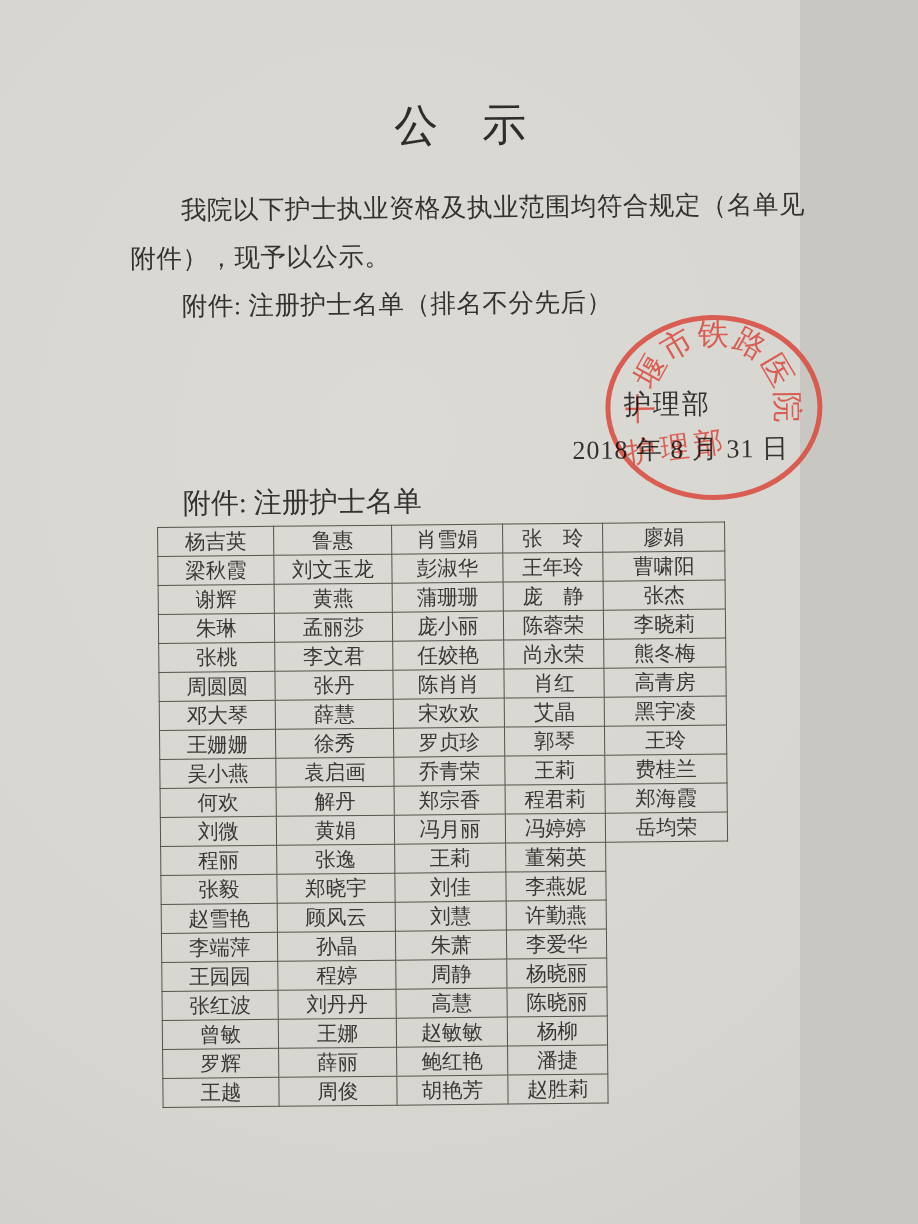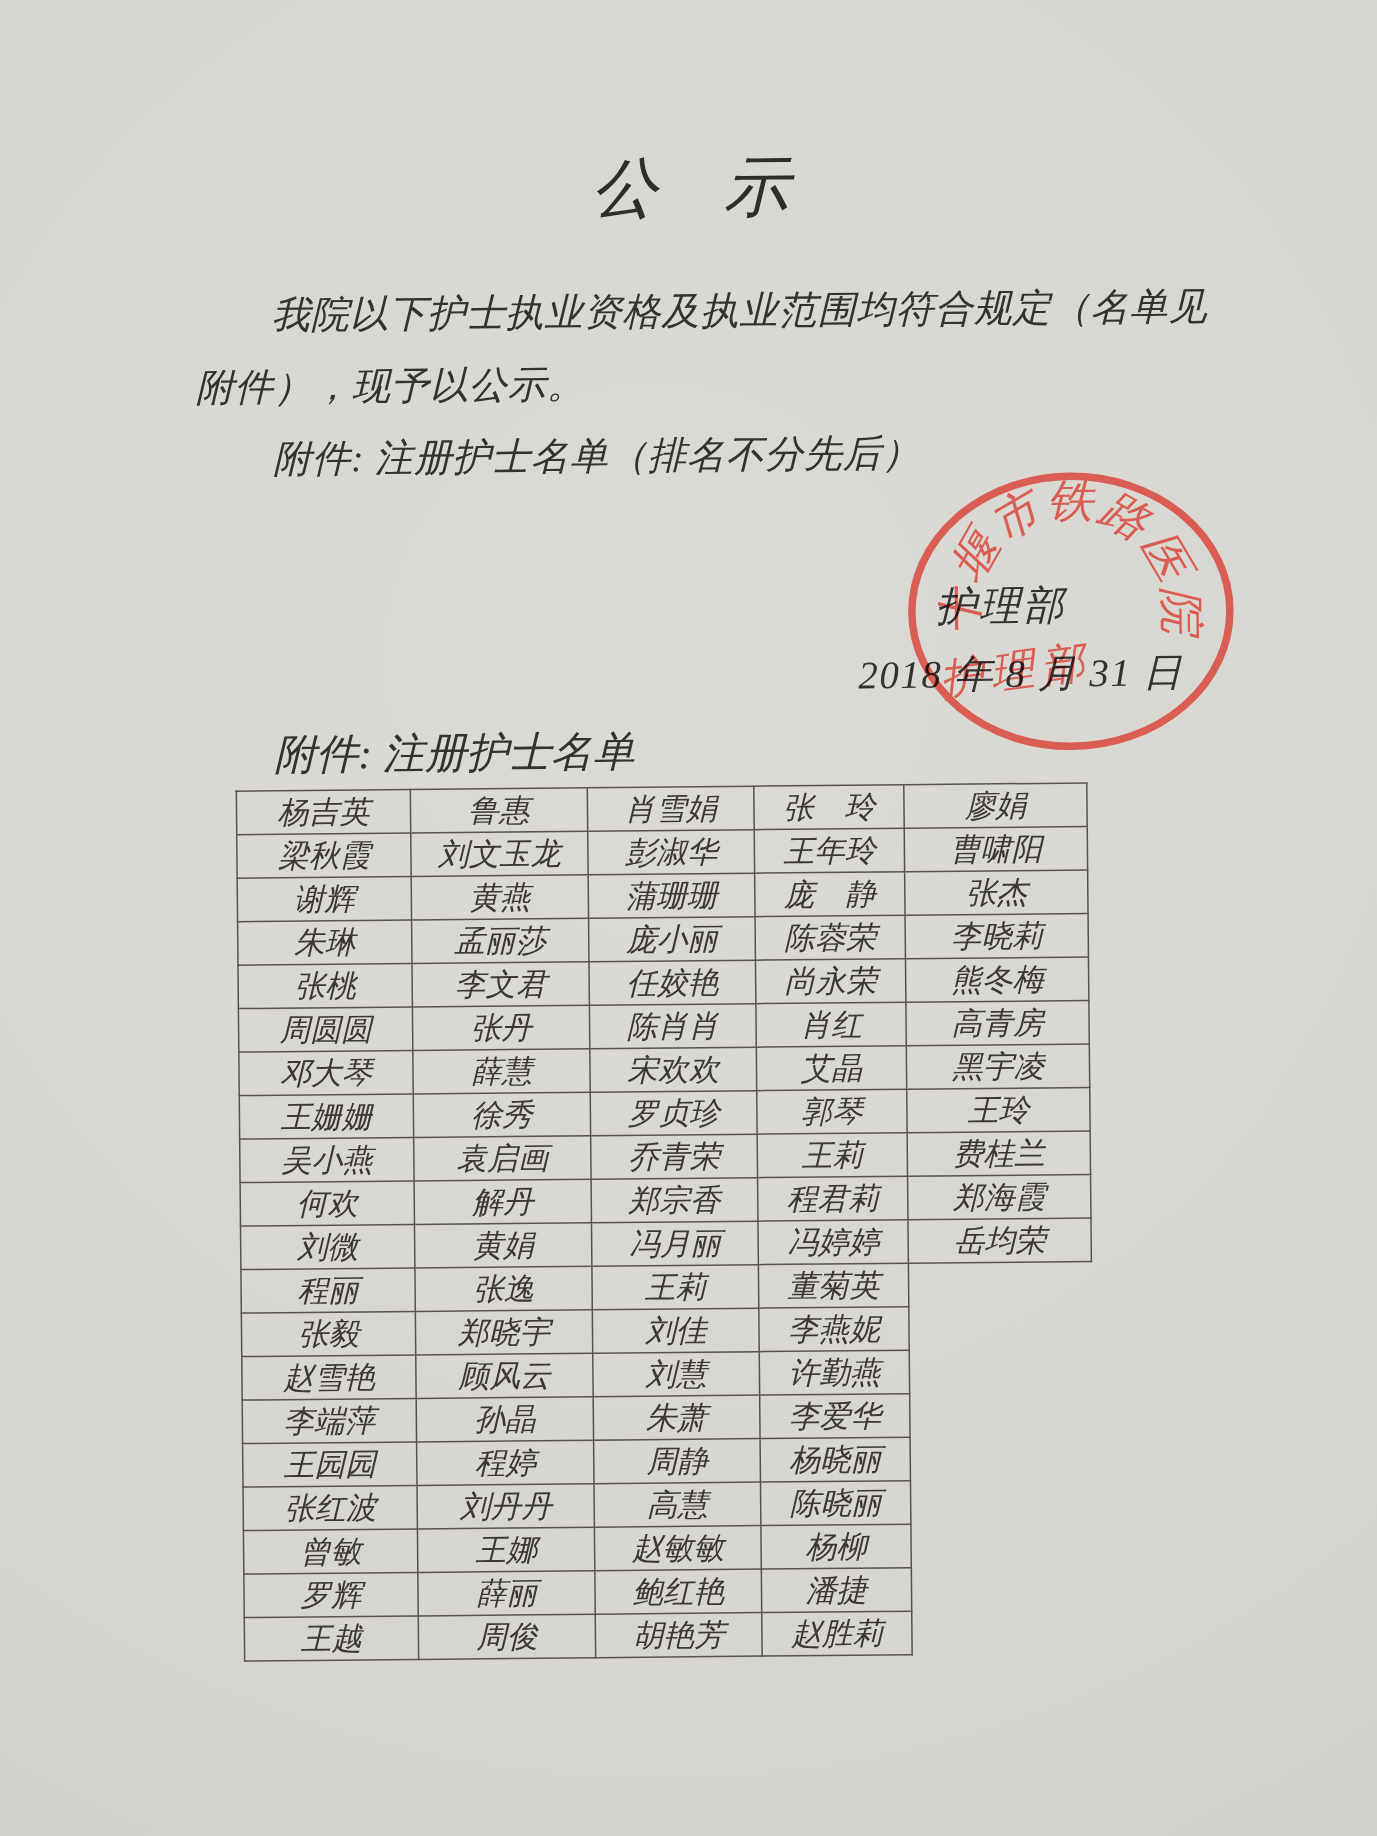--- a/index.html
+++ b/index.html
@@ -2,24 +2,23 @@
 <html><head>
 <meta charset="utf-8">
 <style>
   html,body { margin:0; padding:0; }
   body {
     width:918px; height:1224px; overflow:hidden;
     background:#c9c7c2;
     font-family:"Liberation Serif","DejaVu Serif",serif;
   }
   .page {
-    position:absolute; left:0; top:0; width:918px; height:1224px;
+    position:absolute; left:0; top:0; width:800px; height:1224px;
     background:
       radial-gradient(140% 105% at 48% 36%, #dcdad5 0%, #d7d5d0 55%, #ceccc7 88%, #c8c6c1 100%);
-    font-style: italic;
   }
   .tilt {
     position:absolute; left:0; top:0; width:918px; height:1224px;
     transform:rotate(-0.55deg); transform-origin:459px 0;
   }
   .title {
     position:absolute; top:96px; left:0; width:100%;
     text-align:center; font-size:44px; color:#2f2d2b;
   }
   .body-block {

